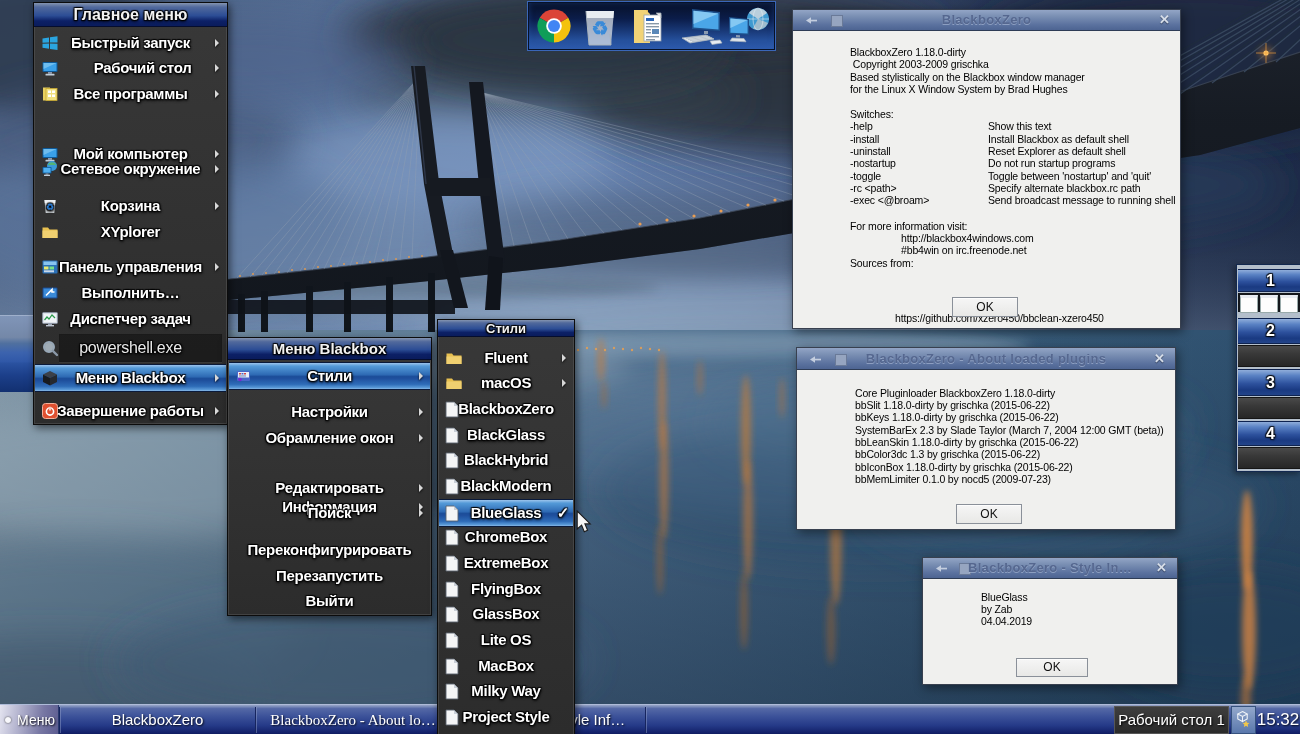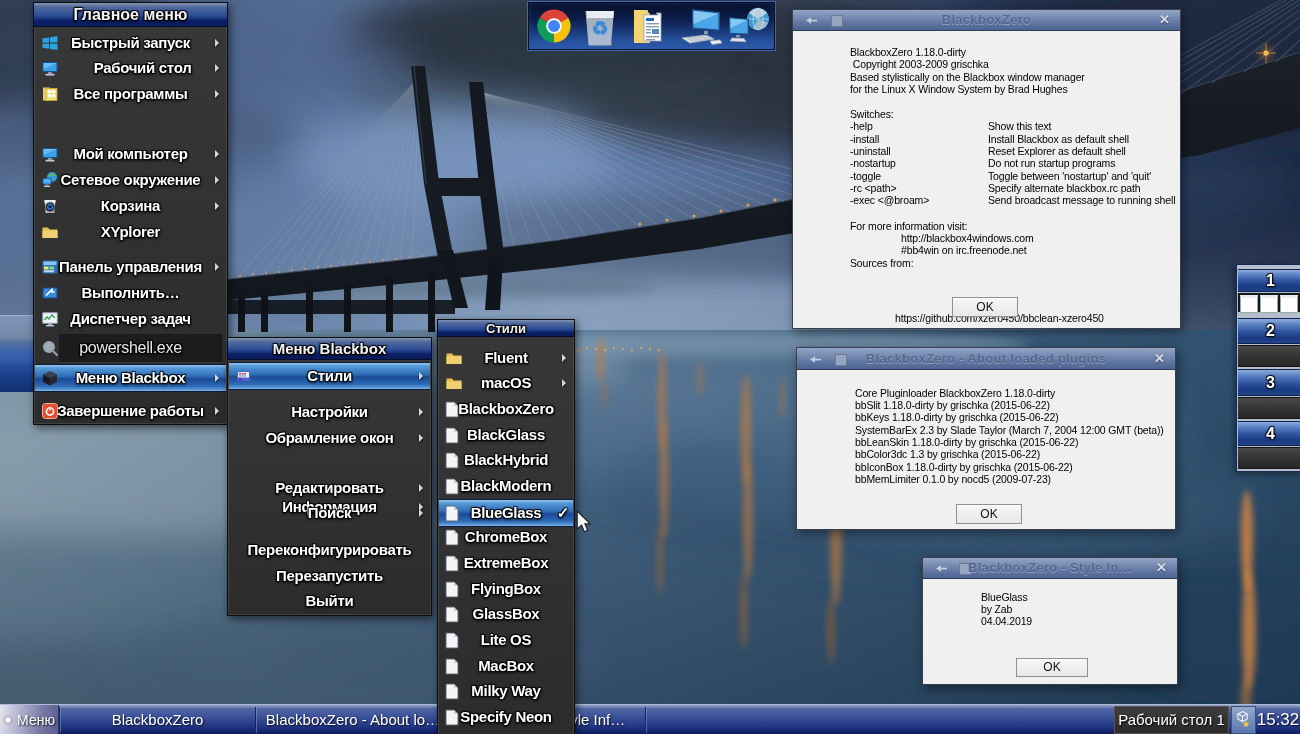--- a/index.html
+++ b/index.html
@@ -293,21 +293,21 @@
         </span><span>Все программы</span><span class="ar"></span></div>
 <div class="mi" style="top:138px;"><span class="ic" style="">
           <svg width="18" height="18" viewBox="0 0 18 18">
             <rect x="1.5" y="3" width="15" height="10" rx="1" fill="#0e5a9a"></rect>
             <rect x="2.5" y="4" width="13" height="8" fill="#3aa0e8"></rect>
             <path d="M2.5,4 L15.5,4 L2.5,10 Z" fill="#7cc4f0" fill-opacity=".8"></path>
             <rect x="7" y="13" width="4" height="1.8" fill="#8a9ab0"></rect>
             <rect x="4.5" y="14.8" width="9" height="1.6" rx=".5" fill="#c0ccd8"></rect>
           </svg>
         </span><span>Мой компьютер</span><span class="ar"></span></div>
-<div class="mi" style="top:164px;"><span class="ic" style="">
+<div class="mi" style="top:153px;"><span class="ic" style="">
           <svg width="18" height="18" viewBox="0 0 18 18">
             <circle cx="11" cy="6" r="5" fill="#3a9ad8"></circle>
             <path d="M6.5,5 A5,5 0 0,1 15.5,5" fill="#58b86a" fill-opacity=".9"></path>
             <rect x="1.5" y="7" width="9" height="6.5" rx=".8" fill="#0e5a9a"></rect>
             <rect x="2.4" y="7.8" width="7.2" height="4.8" fill="#50b0f0"></rect>
             <rect x="4.5" y="13.5" width="3" height="1.2" fill="#8a9ab0"></rect>
             <rect x="3" y="14.7" width="6" height="1.3" fill="#c0ccd8"></rect>
           </svg>
         </span><span>Сетевое окружение</span><span class="ar"></span></div>
 <div class="mi" style="top:190px;"><span class="ic" style="">
@@ -477,21 +477,21 @@
           <svg width="14" height="17" viewBox="0 0 14 17">
             <path d="M1,1 L9,1 L13,5 L13,16 L1,16 Z" fill="#f4f5f6" stroke="#5a636e" stroke-width=".9"></path>
             <path d="M9,1 L9,5 L13,5 Z" fill="#c8ced6"></path>
           </svg>
         </span><span>Milky Way</span></div>
 <div class="mi" style="top:383.7px;"><span class="ic" style="margin-top:-8px;width:14px;height:17px;">
           <svg width="14" height="17" viewBox="0 0 14 17">
             <path d="M1,1 L9,1 L13,5 L13,16 L1,16 Z" fill="#f4f5f6" stroke="#5a636e" stroke-width=".9"></path>
             <path d="M9,1 L9,5 L13,5 Z" fill="#c8ced6"></path>
           </svg>
-        </span><span>Specify Neon</span></div>
+        </span><span>Project Style</span></div>
 </div>
 <div class="win" id="w1" style="left:792px;top:9px;width:387px;height:318px;z-index:40;">
 <div class="wt">
         <span class="wpin"><svg width="13" height="11" viewBox="0 0 13 11">
             <path d="M1,5.5 L6,2.2 L6,8.8 Z" fill="#c4cedf"></path>
             <rect x="6" y="4.7" width="6" height="1.7" fill="#c4cedf"></rect>
           </svg></span>
         <span class="wsq"></span>
         <div class="wtx">BlackboxZero</div>
         <span class="wx">✕</span>
@@ -635,21 +635,21 @@
         <span class="wsnum" style="right:26px;top:50%;margin-top:-10px;line-height:20px;">4</span>
       </div>
 <div style="position:absolute;left:1px;right:0;top:182px;height:20px;background:linear-gradient(#4a4a4a 0%,#383838 40%,#262626 100%);border-top:1px solid #151515;border-bottom:1px solid #151515;"></div>
 </div>
 <div id="tb" style="position:absolute;left:0;top:704px;width:1300px;height:30px;z-index:50;background:linear-gradient(#98a6c8 0%,#5468a6 12%,#3a5098 40%,#253a88 68%,#13216a 92%,#0e1a58 100%);border-top:1px solid #aebbd8;">
 <div style="position:absolute;left:0;top:0;width:58px;height:30px;background:linear-gradient(100deg,#e4e4f0 0%,#b0b0cc 35%,#7878a4 70%,#5c5c90 100%);border-right:1px solid #2a3a6e;">
         <span style="position:absolute;left:5px;top:12px;width:6px;height:6px;border-radius:50%;background:#f8f8fc;box-shadow:0 0 2px #333;"></span>
         <span class="tbtext" style="left:14px;width:44px;font-size:14px;">Меню</span>
       </div>
 <div class="tbtext" style="left:60px;width:195px;">BlackboxZero</div>
-<div class="tbtext" style="left:256px;width:194px;">BlackboxZero - About lo…</div>
+<div class="tbtext" style="left:256px;width:194px;font-family:Liberation Serif, serif;">BlackboxZero - About lo…</div>
 <div class="tbtext" style="left:451px;width:148px;">BlackboxZero - Style Inf…</div>
 <div class="tsep" style="left:59px;"></div>
 <div class="tsep" style="left:255px;"></div>
 <div class="tsep" style="left:450px;"></div>
 <div class="tsep" style="left:645px;"></div>
 <div style="position:absolute;left:1114px;top:1px;width:113px;height:26px;background:linear-gradient(#3e3e3e,#2a2a2a);border:1px solid #565656;color:#fff;font-size:15px;text-align:center;line-height:26px;text-shadow:1px 1px 2px #000;">Рабочий стол 1</div>
 <div style="position:absolute;left:1231px;top:1px;width:23px;height:26px;background:linear-gradient(#93a8cc,#5a78ac);border:1px solid #36527e;"><svg width="21" height="24" viewBox="0 0 21 24">
           <path d="M10.5,4.5 L15.2,7 L10.5,9.5 L5.8,7 Z" fill="none" stroke="#f0f4f8" stroke-width="1.1"></path>
           <path d="M5.8,7 L5.8,12 L10.5,14.5 L10.5,9.5" fill="none" stroke="#f0f4f8" stroke-width="1.1"></path>
           <path d="M15.2,7 L15.2,12 L10.5,14.5" fill="none" stroke="#f0f4f8" stroke-width="1.1"></path>

